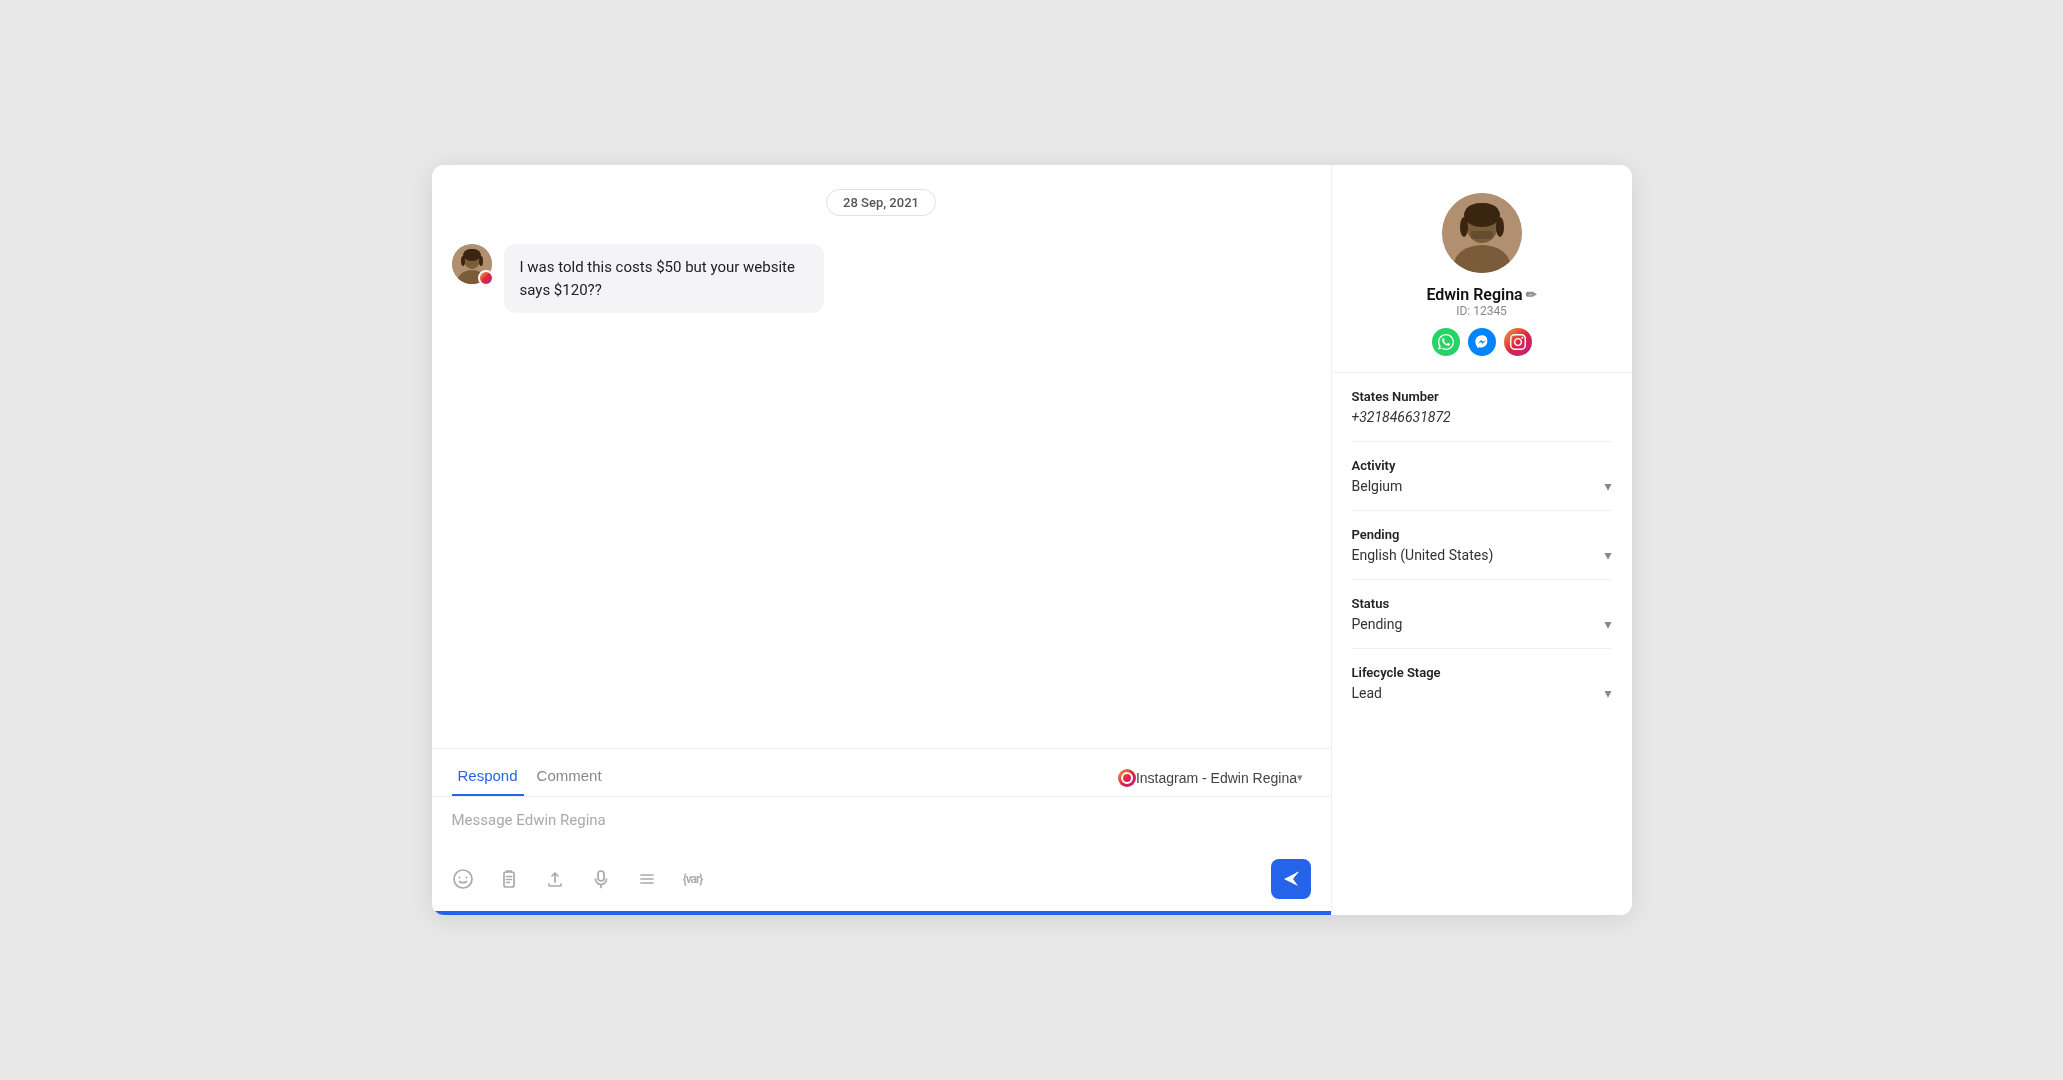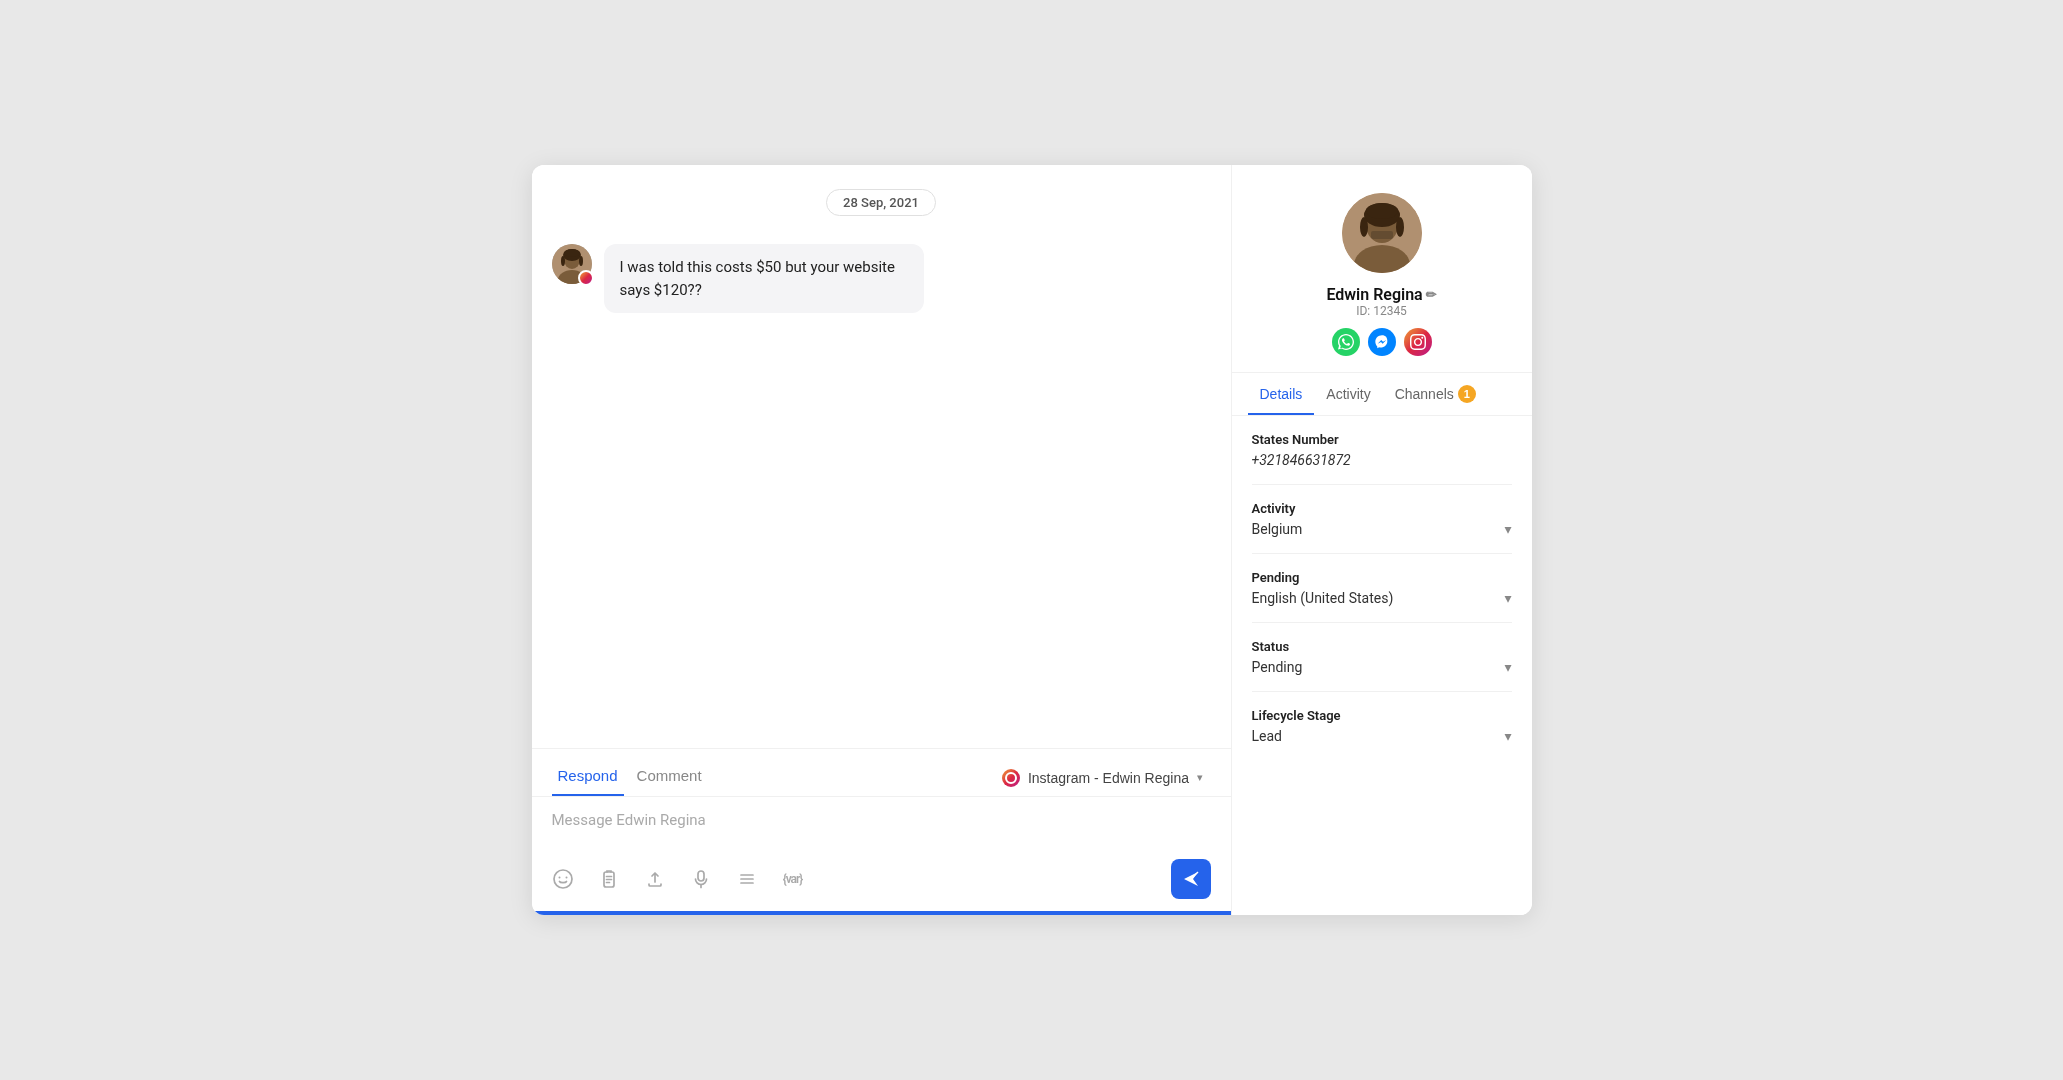--- a/index.html
+++ b/index.html
@@ -7,21 +7,21 @@
       background: #e8e8e8;
       font-family: -apple-system, BlinkMacSystemFont, 'Segoe UI', Roboto, sans-serif;
       width: 2063px;
       height: 1080px;
       display: flex;
       align-items: center;
       justify-content: center;
     }
     .main-container {
       display: flex;
-      width: 1000px;
+      width: 1200px;
       height: 750px;
       background: #fff;
       border-radius: 12px;
       box-shadow: 0 4px 24px rgba(0,0,0,0.10);
       overflow: hidden;
     }
     
     .chat-panel {
       flex: 1;
       display: flex;
@@ -122,21 +122,21 @@
       border-left: none;
       border-right: none;
     }
     .compose-tab.active {
       color: #2563eb;
       border-bottom: 2.5px solid #2563eb;
     }
     .channel-selector {
       display: flex;
       align-items: center;
-      gap: 8px;
+      gap: 0;
       font-size: 14px;
       color: #444;
       cursor: pointer;
       padding: 4px 8px;
       border-radius: 6px;
       background: none;
       border: none;
     }
     .instagram-icon-small {
       width: 18px;
@@ -486,28 +486,20 @@
             </svg>
         </div>
         <div class="channel-icon-circle instagram-circle">
           <svg viewBox="0 0 24 24" width="16" height="16" fill="#fff">
               <path d="M12 2.163c3.204 0 3.584.012 4.85.07 3.252.148 4.771 1.691 4.919 4.919.058 1.265.069 1.645.069 4.849 0 3.205-.012 3.584-.069 4.849-.149 3.225-1.664 4.771-4.919 4.919-1.266.058-1.644.07-4.85.07-3.204 0-3.584-.012-4.849-.07-3.26-.149-4.771-1.699-4.919-4.92-.058-1.265-.07-1.644-.07-4.849 0-3.204.013-3.583.07-4.849.149-3.227 1.664-4.771 4.919-4.919 1.266-.057 1.645-.069 4.849-.069zm0-2.163c-3.259 0-3.667.014-4.947.072-4.358.2-6.78 2.618-6.98 6.98-.059 1.281-.073 1.689-.073 4.948 0 3.259.014 3.668.072 4.948.2 4.358 2.618 6.78 6.98 6.98 1.281.058 1.689.072 4.948.072 3.259 0 3.668-.014 4.948-.072 4.354-.2 6.782-2.618 6.979-6.98.059-1.28.073-1.689.073-4.948 0-3.259-.014-3.667-.072-4.947-.196-4.354-2.617-6.78-6.979-6.98-1.281-.059-1.69-.073-4.949-.073zm0 5.838c-3.403 0-6.162 2.759-6.162 6.162s2.759 6.163 6.162 6.163 6.162-2.759 6.162-6.163c0-3.403-2.759-6.162-6.162-6.162zm0 10.162c-2.209 0-4-1.79-4-4 0-2.209 1.791-4 4-4s4 1.791 4 4c0 2.21-1.791 4-4 4zm6.406-11.845c-.796 0-1.441.645-1.441 1.44s.645 1.44 1.441 1.44c.795 0 1.439-.645 1.439-1.44s-.644-1.44-1.439-1.44z"></path>
             </svg>
         </div>
       </div>
     </div>
 
-    <div class="right-tabs">
-      <button class="right-tab active">Details</button>
-      <button class="right-tab">Activity</button>
-      <button class="right-tab">
-        <span>Channels</span>
-        <span class="channels-badge">1</span>
-      </button>
-    </div>
 
     <div class="details-section">
 
       <div class="detail-field">
         <div class="detail-label">States Number</div>
         <div class="detail-value">+321846631872</div>
       </div>
 
 
       <div class="detail-field">

